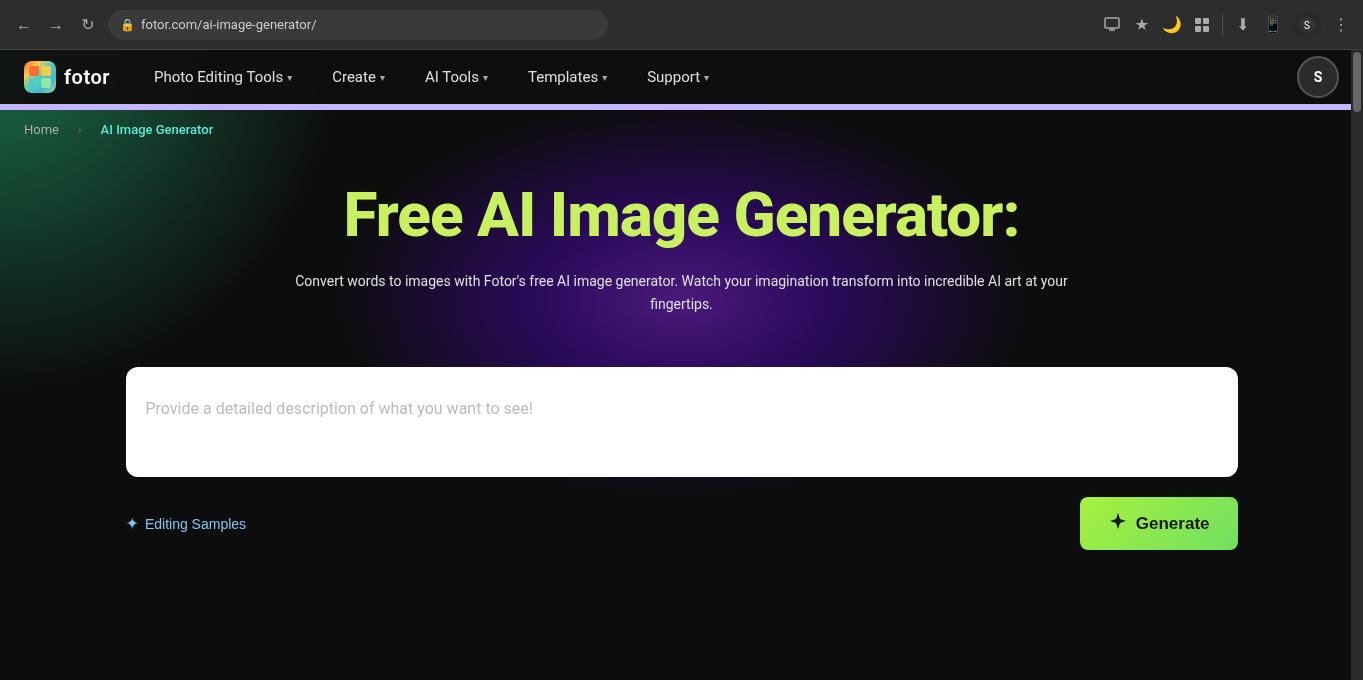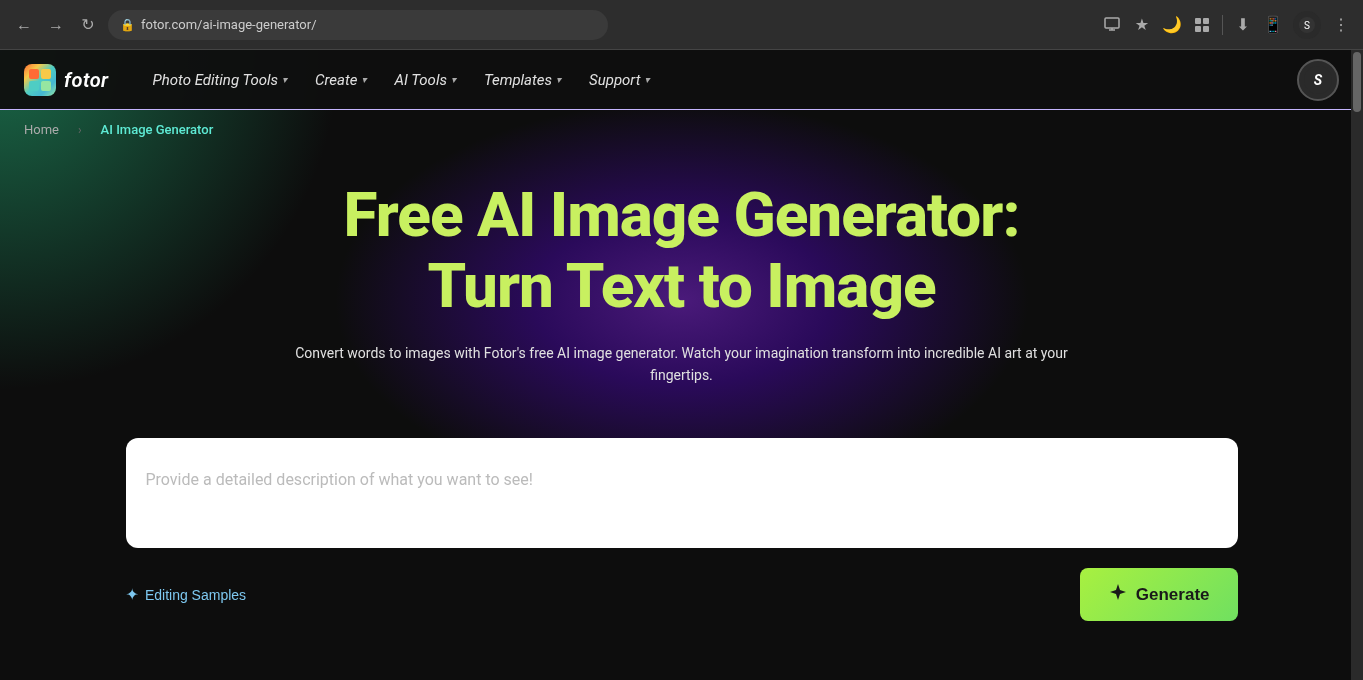--- a/index.html
+++ b/index.html
@@ -101,22 +101,21 @@
 
     
     .navbar {
       position: relative;
       z-index: 10;
       background: rgba(15, 15, 15, 0.95);
       height: 60px;
       display: flex;
       align-items: center;
       padding: 0 24px;
-      border-bottom: 1px solid #c4b5fd;
-      font-style: italic;
+      border-bottom: 6px solid #c4b5fd;
     }
 
     .nav-logo {
       display: flex;
       align-items: center;
       gap: 8px;
       margin-right: 32px;
       text-decoration: none;
     }
 
@@ -133,21 +132,21 @@
     .logo-text {
       color: #fff;
       font-size: 20px;
       font-weight: 600;
       letter-spacing: 0.5px;
     }
 
     .nav-items {
       display: flex;
       align-items: center;
-      gap: 4px;
+      gap: 16px;
       flex: 1;
     }
 
     .nav-item {
       display: flex;
       align-items: center;
       gap: 4px;
       color: #e0e0e0;
       font-size: 15px;
       padding: 6px 12px;
@@ -408,21 +407,20 @@
 
   <div class="breadcrumb">
     <span class="breadcrumb-home">Home</span>
     <span class="breadcrumb-sep">›</span>
     <span class="breadcrumb-current">AI Image Generator</span>
   </div>
 
   <div class="hero">
     <h1 class="hero-title">
       <span>Free AI Image Generator:</span><br>
-      <span>Turn Text to Image</span>
     </h1>
     <p class="hero-subtitle">Convert words to images with Fotor's free AI image generator. Watch your imagination transform into incredible AI art at your fingertips.</p>
   </div>
 
   <div class="prompt-container">
     <textarea class="prompt-textarea" placeholder="Provide a detailed description of what you want to see!" style=""></textarea>
 
     <div class="prompt-actions">
       <button class="prompts-samples-btn">
         <span class="prompts-sparkle">✦</span>

